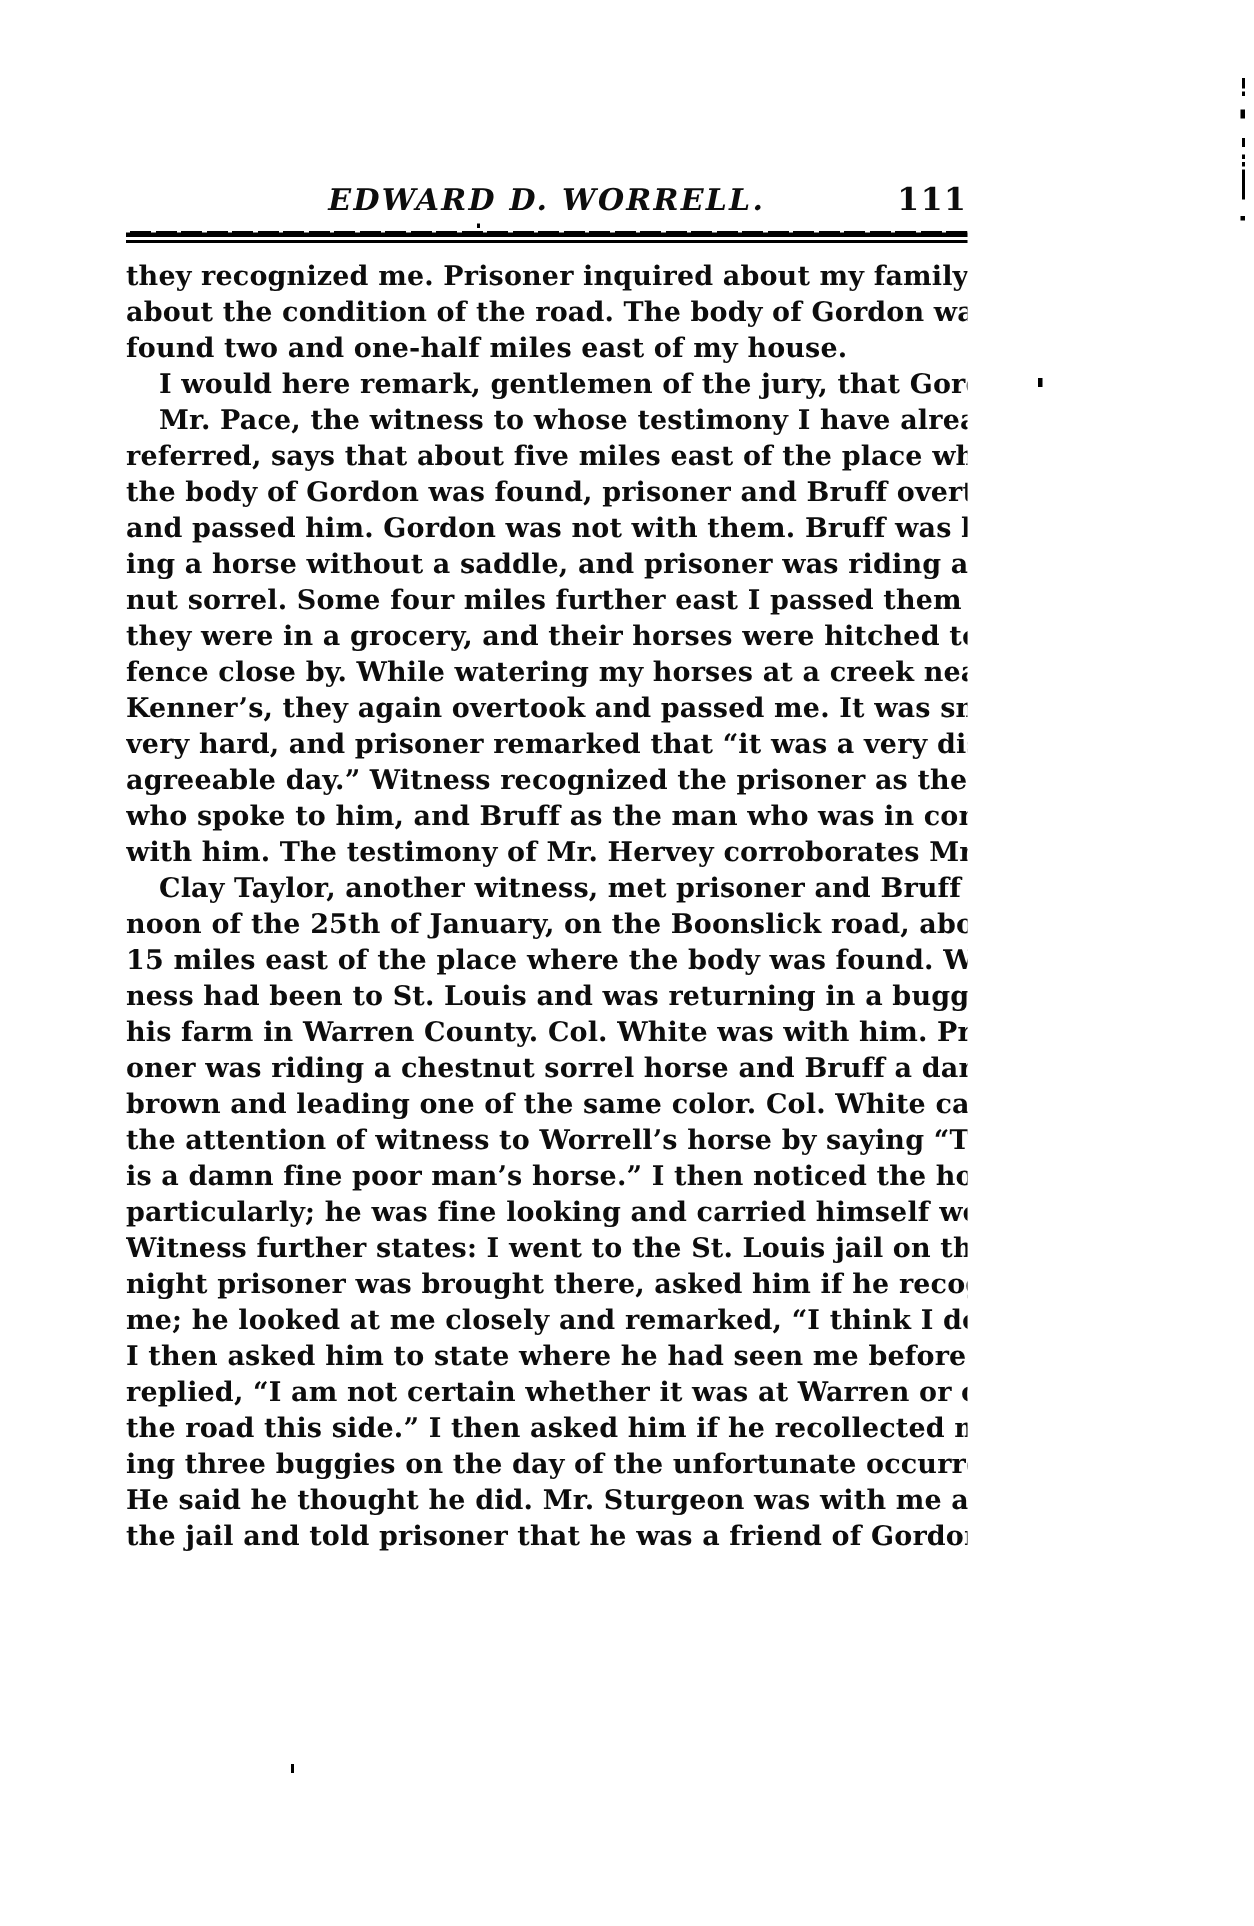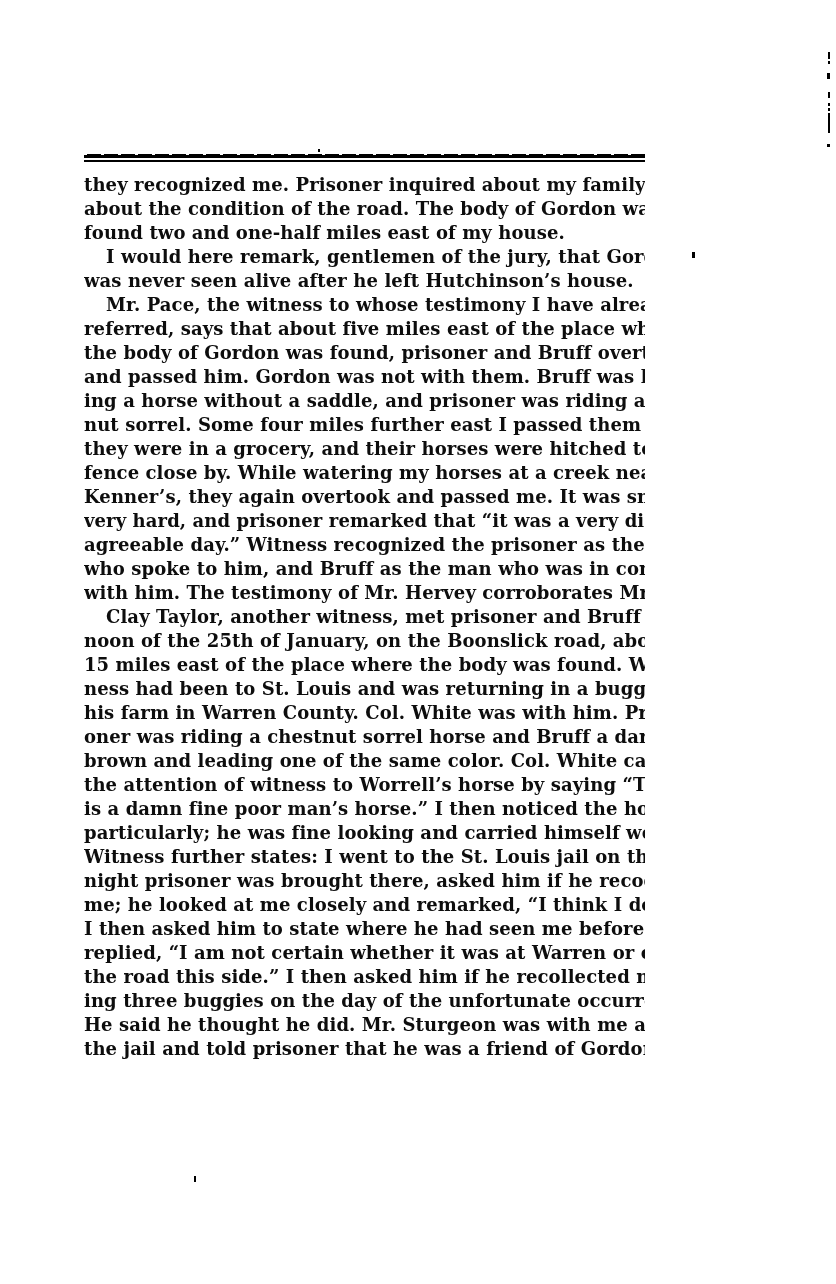--- a/index.html
+++ b/index.html
@@ -84,32 +84,35 @@
   .mark {
     position: absolute;
     background: #000;
   }
 </style>
 </head>
 <body>
 
 <div class="page">
 
+  <div class="header">
+    <div class="title">EDWARD D. WORRELL.</div>
+    <div class="pagenum">111</div>
+  </div>
 
   <div class="rule">
     <div class="rough"></div>
   </div>
 
   <div class="body-text">
 
   <div class="line">they recognized me.  Prisoner inquired about my family and</div>
       <div class="line">about the condition of the road.  The body of Gordon was</div>
       <div class="line para-end">found two and one-half miles east of my house.</div>
       <div class="line indent">I would here remark, gentlemen of the jury, that Gordon</div>
-      <div class="line para-end">was never seen alive after he left Hutchinson’s house.</div>
       <div class="line indent">Mr. Pace, the witness to whose testimony I have already</div>
       <div class="line">referred, says that about five miles east of the place where</div>
       <div class="line">the body of Gordon was found, prisoner and Bruff overtook</div>
       <div class="line">and passed him.  Gordon was not with them.  Bruff was lead-</div>
       <div class="line">ing a horse without a saddle, and prisoner was riding a chest-</div>
       <div class="line">nut sorrel.  Some four miles further east I passed them again;</div>
       <div class="line">they were in a grocery, and their horses were hitched to a</div>
       <div class="line">fence close by.  While watering my horses at a creek near</div>
       <div class="line">Kenner’s, they again overtook and passed me.  It was snowing</div>
       <div class="line">very hard, and prisoner remarked that “it was a very dis-</div>

